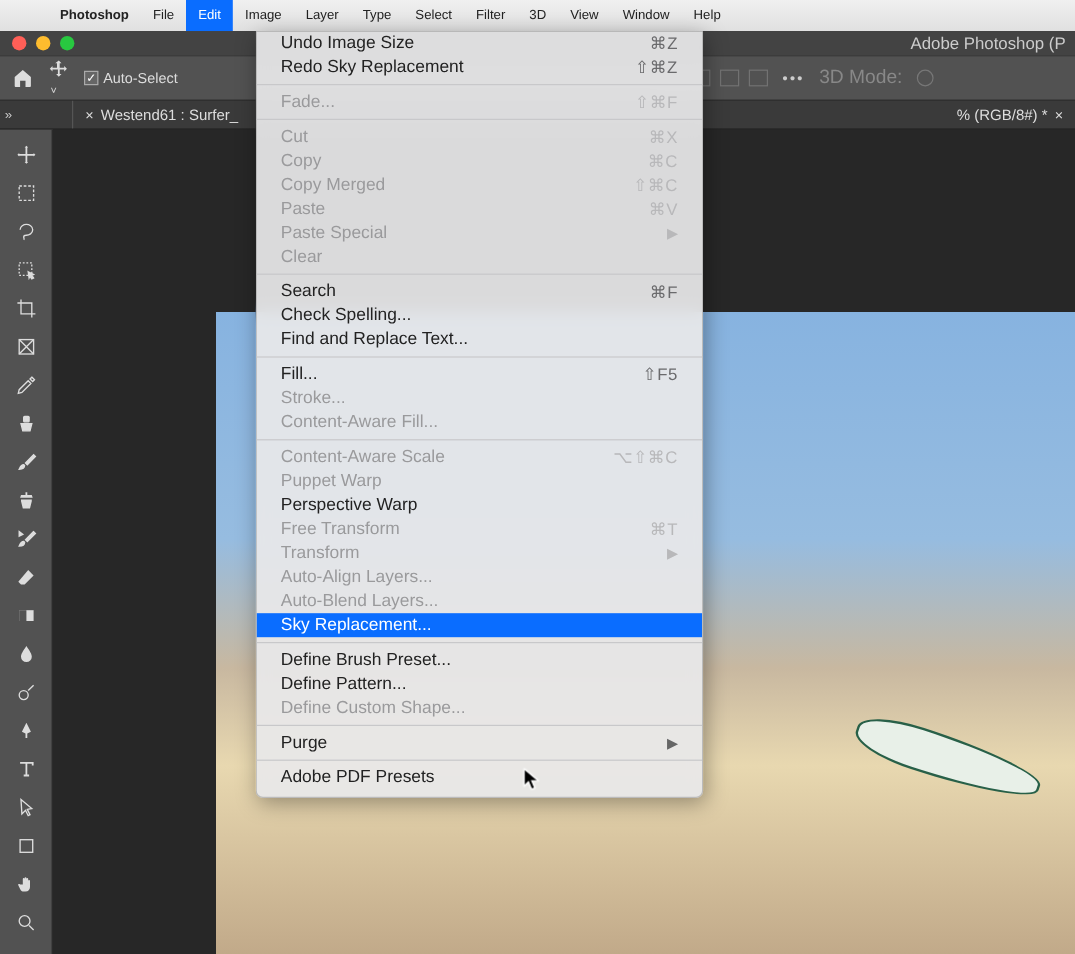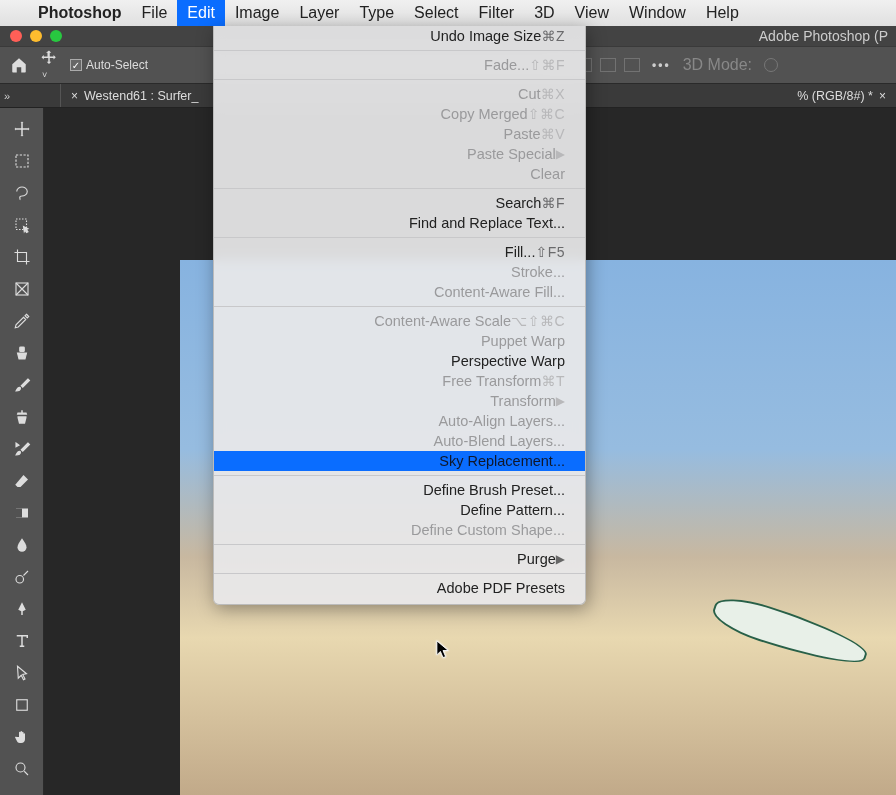--- a/index.html
+++ b/index.html
@@ -1,19 +1,19 @@
 <!DOCTYPE html>
 <html><head>
 <meta charset="utf-8">
 <style>
   * { margin: 0; padding: 0; box-sizing: border-box; font-family: -apple-system, "Helvetica Neue", Arial, sans-serif; }
   body { background: #1e1e1e; width: 896px; height: 795px; overflow: hidden; position: relative; }
   
   
-  .mac-menubar { background: linear-gradient(#f0f0f0, #e0e0e0); height: 26px; display: flex; align-items: center; padding: 0 10px; font-size: 16px; color: #222; }
+  .mac-menubar { background: linear-gradient(#f0f0f0, #e0e0e0); height: 26px; display: flex; align-items: center; padding: 0 22px; font-size: 11px; color: #222; }
   .mac-menubar .apple { font-size: 15px; margin-right: 18px; }
   .mac-menubar .mb-item { padding: 0 10px; height: 100%; display: flex; align-items: center; cursor: default; }
   .mac-menubar .mb-item.app { font-weight: 700; }
   .mac-menubar .mb-item.selected { background: #0a6dff; color: #fff; text-align: right; }
   
   
   .win-chrome { background: #434343; height: 20px; display: flex; align-items: center; padding: 0 10px; gap: 8px; position: relative;}
   .traffic-light { width: 12px; height: 12px; border-radius: 50%; }
   .tl-red { background: #ff5f57; }
   .tl-yel { background: #febc2e; }
@@ -44,23 +44,23 @@
   .tool.filled svg { fill: #ddd; stroke: none;}
   
   
   .canvas-area { position: absolute; left: 44px; top: 108px; right: 0; bottom: 0; background: #272727; }
   .canvas { position: absolute; left: 136px; top: 152px; width: 720px; height: 540px; background: linear-gradient(180deg, #87b3e0 0%, #96bce0 35%, #c8b8a0 55%, #e8d8b0 70%, #c0a888 100%); overflow:hidden;}
   .board { position:absolute; right:30px; bottom:150px; transform: rotate(18deg); }
   .board .shape { width: 160px; height: 36px; background: #e8f0e8; border: 2px solid #286048; border-radius: 60px 120px 120px 60px / 50%; }
   
   
   .menu-shadow { position: absolute; left: 213px; top: 26px; width: 373px; background: rgba(232,232,234,.93); backdrop-filter: blur(6px); box-shadow: 2px 4px 18px rgba(0,0,0,.35); font-size: 14.5px; color: #222; border-radius: 0 0 6px 6px; padding-bottom: 6px; border: 1px solid #bbb; border-top: none;}
-  .menu-item { display: flex; justify-content: flex-end; align-items: center; padding: 2px 20px; white-space: nowrap; }
+  .menu-item { display: flex; justify-content: space-between; align-items: center; padding: 2px 20px; white-space: nowrap; }
   .menu-item.disabled { color: #9a9a9c; }
-  .menu-item.highlight { background: #0a6dff; color: #0f172a; }
+  .menu-item.highlight { background: #0a6dff; color: #ffffff; }
   .menu-item .shortcut { color: #6a6a6c; font-size: 14px; letter-spacing: 0.5px;}
   .menu-item.disabled .shortcut { color: #b8b8ba; }
   .menu-item .submenu { font-size: 12px; color: #666;}
   .menu-item.disabled .submenu { color: #b8b8ba; }
   .menu-sep { height: 1px; background: #c8c8ca; margin: 4px 0; }
   
   .cursor { position: absolute; left: 436px; top: 640px; width: 14px; height: 20px; z-index: 999;}
   .cursor svg { filter: drop-shadow(0 0 1px #fff); }
   
   svg { display: block; }
@@ -252,49 +252,60 @@
         <div class="shape"></div>
       </div>
   </div>
 </div>
 
 <div class="menu-shadow" id="edit-menu">
     <div class="menu-item">
       <span>Undo Image Size</span>
       <span class="shortcut">⌘Z</span>
     </div>
+    <div class="menu-item">
+      <span>Redo Sky Replacement</span>
+      <span class="shortcut">⇧⌘Z</span>
+    </div>
     <div class="menu-sep"></div>
     <div class="menu-item disabled">
       <span>Fade...</span>
       <span class="shortcut">⇧⌘F</span>
     </div>
     <div class="menu-sep"></div>
     <div class="menu-item disabled">
       <span>Cut</span>
       <span class="shortcut">⌘X</span>
     </div>
     <div class="menu-item disabled">
+      <span>Copy</span>
+      <span class="shortcut">⌘C</span>
+    </div>
+    <div class="menu-item disabled">
       <span>Copy Merged</span>
       <span class="shortcut">⇧⌘C</span>
     </div>
     <div class="menu-item disabled">
       <span>Paste</span>
       <span class="shortcut">⌘V</span>
     </div>
     <div class="menu-item disabled">
       <span>Paste Special</span>
       <span class="submenu">▶</span>
     </div>
     <div class="menu-item disabled">
       <span>Clear</span>
     </div>
     <div class="menu-sep"></div>
     <div class="menu-item">
       <span>Search</span>
       <span class="shortcut">⌘F</span>
+    </div>
+    <div class="menu-item">
+      <span>Check Spelling...</span>
     </div>
     <div class="menu-item">
       <span>Find and Replace Text...</span>
     </div>
     <div class="menu-sep"></div>
     <div class="menu-item">
       <span>Fill...</span>
       <span class="shortcut">⇧F5</span>
     </div>
     <div class="menu-item disabled">

